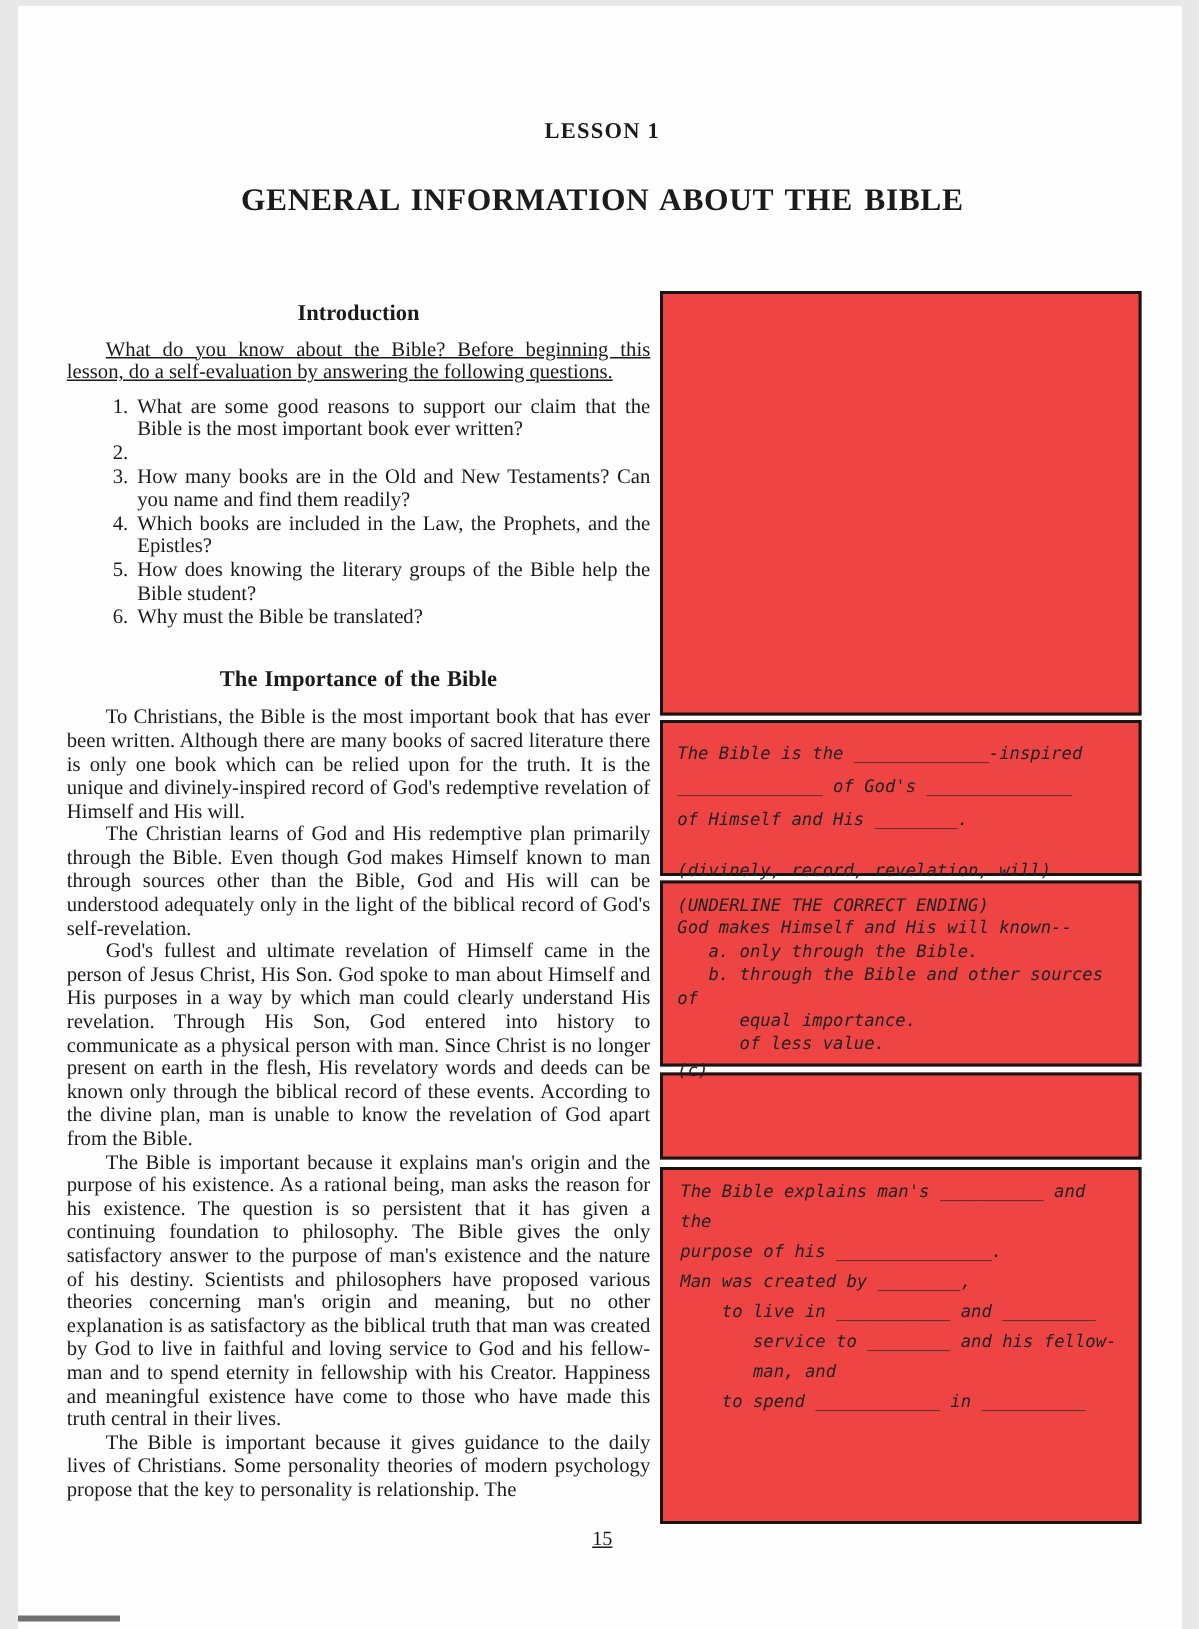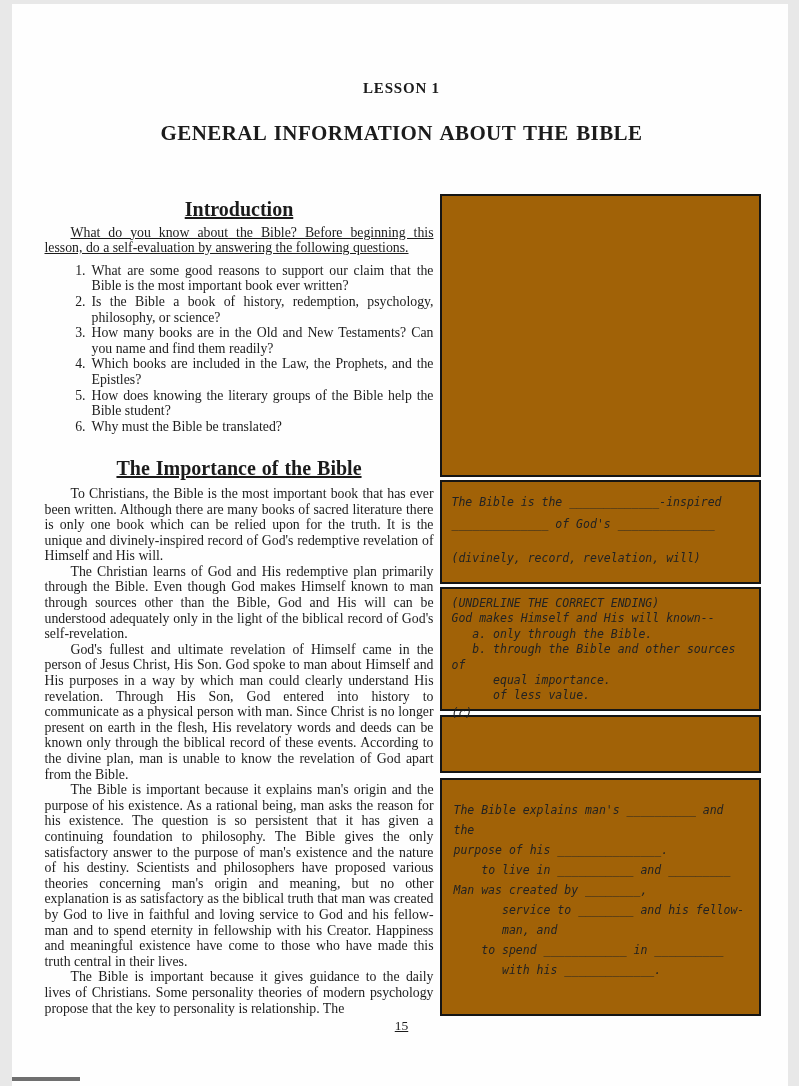--- a/index.html
+++ b/index.html
@@ -22,51 +22,50 @@
     font-size:21px;font-weight:bold;letter-spacing:.4px;
     word-spacing:2px;
   }
   
   .left-col{
     position:absolute;left:33px;top:198px;width:389px;
     font-size:13.8px;line-height:15.6px;
     text-align:justify;
   }
   .sec-heading{
-    text-align:center;font-weight:bold;font-size:20px;
+    text-align:center;font-weight:bold;font-size:15px;
     word-spacing:1px;
-    text-decoration:underline;
   }
   .intro-lead{margin-top:7px;text-indent:26px;}
   .q-list{margin-top:7px;}
   .q-item{display:flex;}
   .q-num{width:41px;flex:0 0 41px;text-align:right;padding-right:0;}
   .q-text{flex:1;padding-left:6px;text-align:justify;}
   .imp-heading{margin-top:27px;margin-bottom:9px;}
   .para{margin:0;text-indent:26px;text-align:justify;}
   .ital{}
   
   .right-col{position:absolute;left:428px;top:190px;width:321px;}
   .frame{
     box-sizing:border-box;width:321px;
     border:2px solid #151515;
-    background:#a16207;
+    background:#ef4444;
     font-family:"DejaVu Sans Mono","Liberation Mono",monospace;
     font-style:italic;
     font-size:11.5px;
     color:#222;
   }
   .frame .fline{white-space:pre-wrap;min-height:1em;}
   .frame-empty-1{height:283px;}
   .frame-fill-1{height:104px;margin-top:3px;padding:9px 10px 4px 10px;line-height:22px;}
   .frame-fill-1 .answer{margin-top:12px;}
   .frame-choice{height:124px;margin-top:3px;padding:7px 10px 14px 10px;line-height:15.4px;}
   .frame-choice .answer{margin-top:2px;}
   .frame-empty-2{height:58px;margin-top:4px;}
-  .frame-fill-2{min-height:238px;margin-top:5px;padding:20px 10px 8px 12px;line-height:20px;}
+  .frame-fill-2{min-height:238px;margin-top:5px;padding:4px 10px 8px 12px;line-height:20px;}
   .frame-fill-2 .answers{margin-top:16px;line-height:15px;}
   
   .page-number{
     position:absolute;top:1014px;left:0;width:780px;
     text-align:center;font-size:13.5px;text-decoration:underline;
   }
   .scan-bar{
     position:absolute;left:0;top:1073px;width:68px;height:4px;
     background:#6f6f6f;
   }
@@ -86,21 +85,20 @@
     <div class="sec-heading">Introduction</div>
     <p class="intro-lead para" style="text-indent:26px;margin:7px 0 0 0;text-decoration:underline;">What do you know about the Bible?  Before beginning this lesson, do a self-evaluation by answering the following questions.</p>
 
     <div class="q-list">
       <div class="q-item">
         <span class="q-num">1.</span>
         <span class="q-text">What are some good reasons to support our claim that the Bible is the most important book ever written?</span>
       </div>
       <div class="q-item">
         <span class="q-num">2.</span>
-        <span class="q-text">Is the Bible a book of history, redemption, psychology, philosophy, or science?</span>
       </div>
       <div class="q-item">
         <span class="q-num">3.</span>
         <span class="q-text">How many books are in the Old and New Testaments?  Can you name and find them readily?</span>
       </div>
       <div class="q-item">
         <span class="q-num">4.</span>
         <span class="q-text">Which books are included in the Law, the Prophets, and the Epistles?</span>
       </div>
       <div class="q-item">
@@ -122,44 +120,44 @@
     <p class="para"><span class="ital">The Bible is important because it gives guidance to the daily lives of Christians.</span><span>  Some personality theories of modern psychology propose that the key to personality is relationship.  The</span></p>
   </div>
 
   <div class="right-col">
 
     <div class="frame frame-empty-1"></div>
 
     <div class="frame frame-fill-1">
       <div class="fline">The Bible is the _____________-inspired</div>
       <div class="fline">______________ of God's ______________</div>
+      <div class="fline">of Himself and His ________.</div>
       <div class="fline answer">(divinely, record, revelation, will)</div>
     </div>
 
     <div class="frame frame-choice">
       <div class="fline">(UNDERLINE THE CORRECT ENDING)</div>
       <div class="fline">God makes Himself and His will known--</div>
       <div class="fline">   a. only through the Bible.</div>
       <div class="fline">   b. through the Bible and other sources of</div>
       <div class="fline">      equal importance.</div>
       <div class="fline">      of less value.</div>
       <div class="fline answer">(c)</div>
     </div>
 
     <div class="frame frame-empty-2"></div>
 
     <div class="frame frame-fill-2">
       <div class="fline">The Bible explains man's __________ and the</div>
       <div class="fline">purpose of his _______________.</div>
+      <div class="fline">Man was created by ________,</div>
       <div class="fline">    to live in ___________ and _________</div>
-      <div class="fline">Man was created by ________,</div>
       <div class="fline">       service to ________ and his fellow-</div>
       <div class="fline">       man, and</div>
       <div class="fline">    to spend ____________ in __________</div>
-      <div class="fline">       with his _____________.</div>
     </div>
 
   </div>
 
   <div class="page-number">15</div>
   <div class="scan-bar"></div>
 
 </div>
 
 </body></html>

